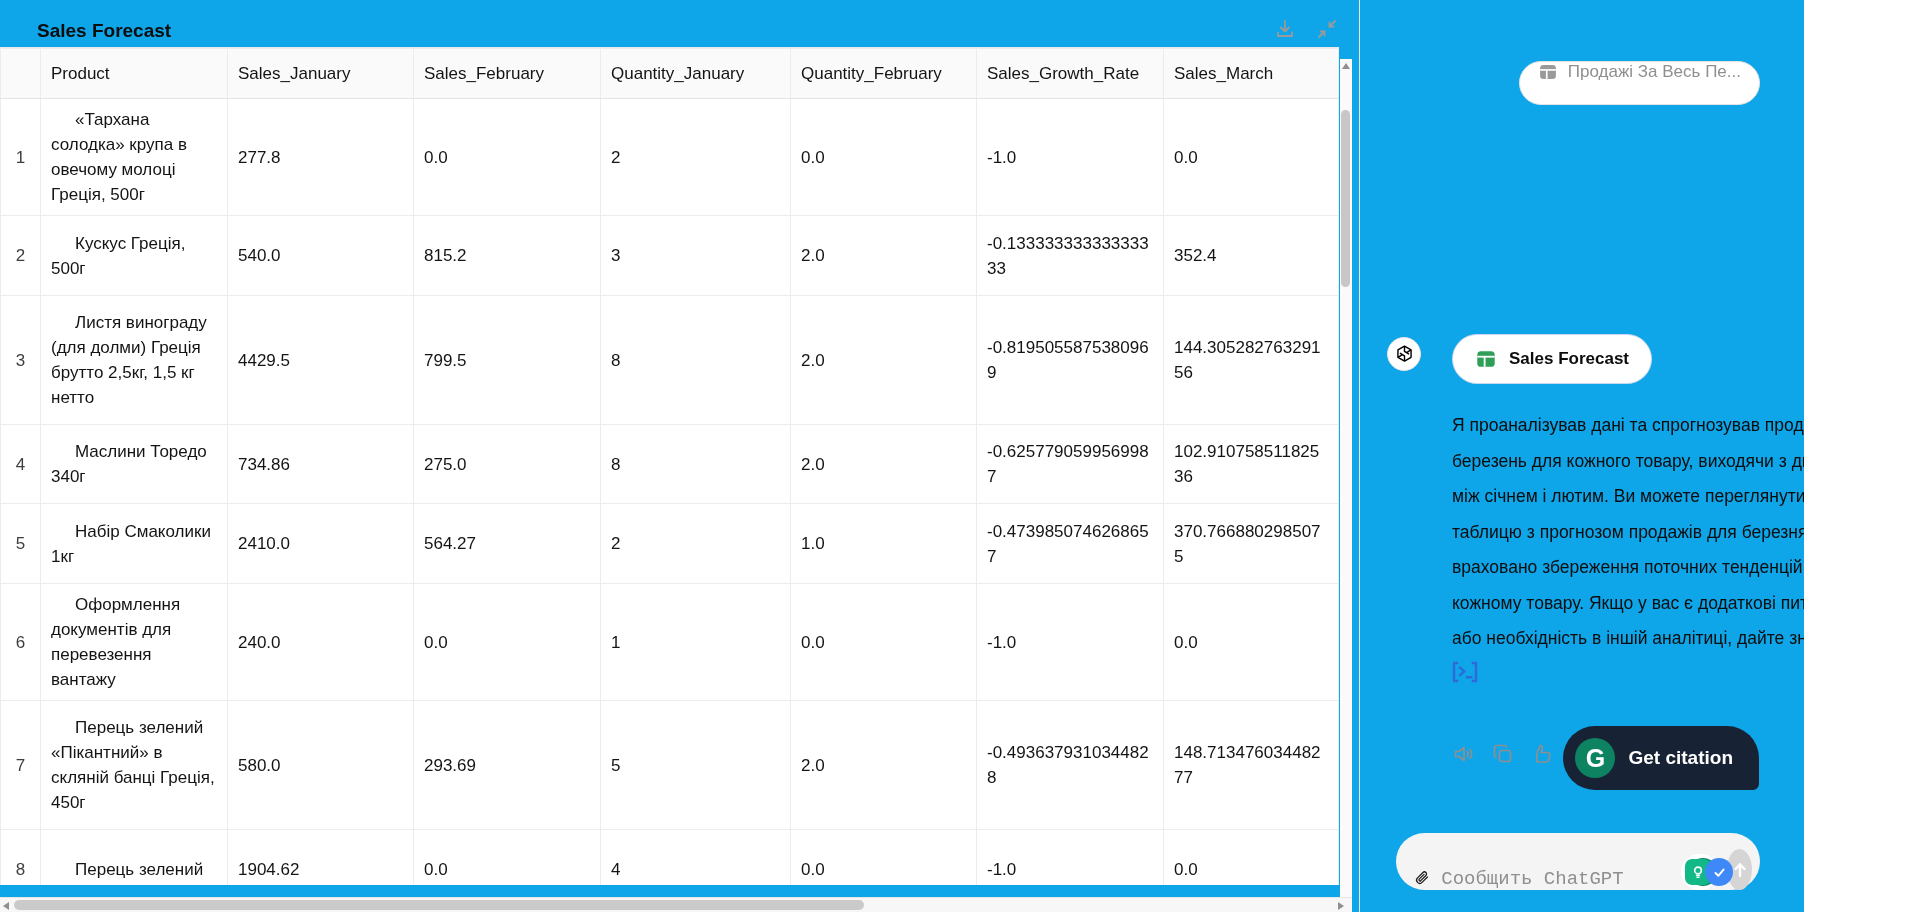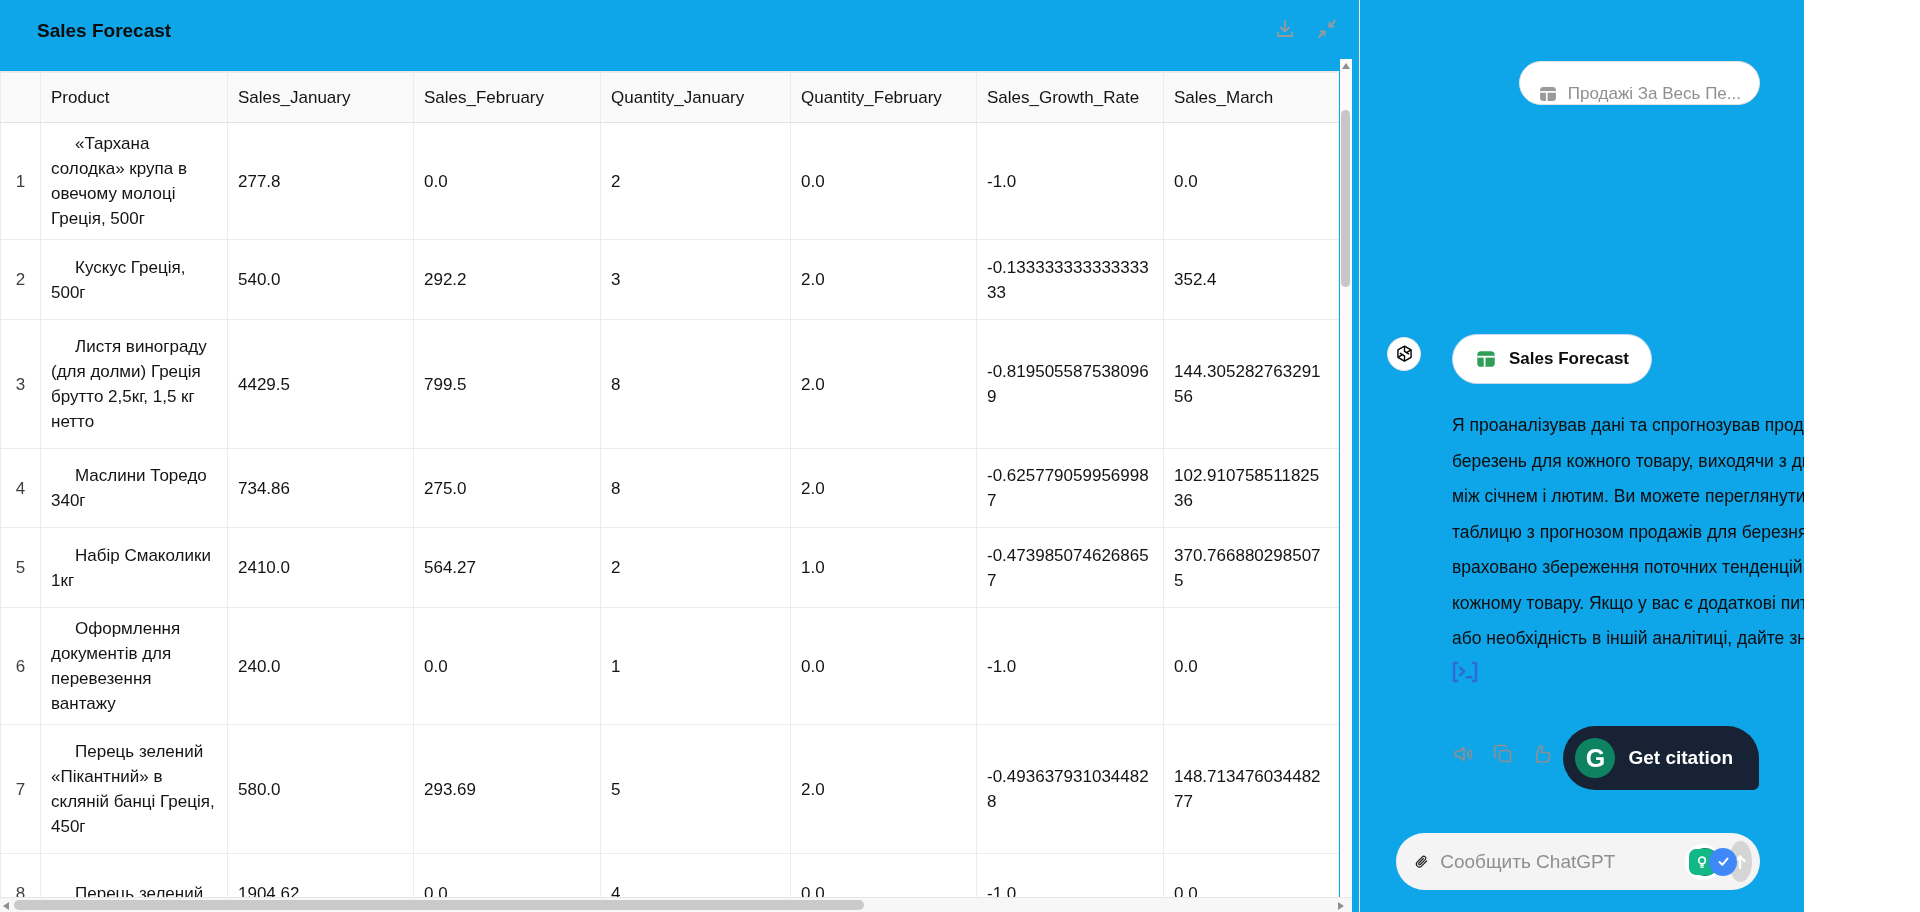--- a/index.html
+++ b/index.html
@@ -6,21 +6,21 @@
   html,body { width:1920px; height:912px; }
   body { font-family: "Liberation Sans", "DejaVu Sans", sans-serif; background:#fff; color:#0d0d0d; }
   .app { position:relative; width:1804px; height:912px; overflow:hidden; background:#0ea5e9; }
 
   
   .panel-title { position:absolute; left:37px; top:20px; font-size:19px; font-weight:700; color:#0d0d0d; }
   .panel-actions { position:absolute; left:1272px; top:16px; display:flex; gap:16px; }
   .icon-btn { width:26px; height:26px; display:flex; align-items:center; justify-content:center; cursor:pointer; }
   .icon-btn svg { stroke:#9a9a9a; fill:none; stroke-width:1.8; stroke-linecap:round; stroke-linejoin:round; }
 
-  .table-wrap { position:absolute; left:0; top:71px; width:1339px; height:838px; overflow:hidden; border-top:1px solid #e9e9e9; }
+  .table-wrap { position:absolute; left:0; top:47px; width:1339px; height:838px; overflow:hidden; border-top:1px solid #e9e9e9; }
   table { border-collapse:collapse; table-layout:fixed; width:1338px; }
   th, td { border:1px solid #ececec; font-size:17px; font-weight:400; text-align:left; vertical-align:middle; }
   th { height:50px; background:#fafafa; padding:0 10px; color:#141414; border-bottom:1px solid #e3e3e3; }
   th:first-child { background:#fafafa; }
   td { padding:8px 10px; line-height:25px; color:#141414; background:#fff; }
   td.rownum { text-align:center; color:#3f3f3f; padding:8px 2px; }
   td.cell-product { text-indent:24px; }
   td.cell-sales_growth_rate, td.cell-sales_march { word-break:break-all;margin-top:36px; }
   #table-body tr:nth-child(1){height:117px} #table-body tr:nth-child(2){height:80px}
   #table-body tr:nth-child(3){height:129px} #table-body tr:nth-child(4){height:79px}
@@ -34,21 +34,21 @@
 
   
   .h-scroll { position:absolute; left:0; top:897px; width:1352px; height:15px; background:#f7f7f7; border-top:1px solid #e6e6e6; }
   .h-scroll .arrow-left { position:absolute; left:3px; top:4px; width:0; height:0; border-top:4px solid transparent; border-bottom:4px solid transparent; border-right:6px solid #8f8f8f; }
   .h-scroll .arrow-right { position:absolute; left:1338px; top:4px; width:0; height:0; border-top:4px solid transparent; border-bottom:4px solid transparent; border-left:6px solid #8f8f8f; }
   .h-scroll .thumb { position:absolute; left:14px; top:2px; width:850px; height:10px; background:#cacaca; border-radius:5px; }
 
   .divider { position:absolute; left:1359px; top:0; width:1px; height:912px; background:#e8e8e8; }
 
   
-  .chip { position:absolute; top:61px; right:44px; height:44px; display:inline-flex; align-items:flex-end; gap:10px;
+  .chip { position:absolute; top:61px; right:44px; height:44px; display:inline-flex; align-items:flex-start; gap:10px;
           padding:0 18px; border:1px solid #e3e3e3; border-radius:22px; background:#fff; color:#8f8f8f; font-size:17px; cursor:pointer; }
   .user-bubble { position:absolute; top:122px; right:44px; width:344px; background:#f4f4f4; border-radius:24px;
                  padding:13px 20px; font-size:17px; line-height:28px; color:#0d0d0d; }
 
   .avatar { position:absolute; left:1387px; top:337px; width:34px; height:34px; border:1px solid #e3e3e3; border-radius:50%;
             display:flex; align-items:center; justify-content:center; background:#fff; }
   .artifact-pill { position:absolute; left:1452px; top:334px; height:50px; display:inline-flex; align-items:center; gap:12px;
                    padding:0 22px; border:1px solid #c7d7f0; border-radius:25px; background:#fff; font-size:17px; font-weight:700; cursor:pointer; }
   .assistant-block { position:absolute; left:1452px; top:408px; width:426px; }
   .assistant-block p { font-size:17.5px; line-height:35.5px; color:#0d0d0d; }
@@ -58,21 +58,21 @@
   .action { width:24px; height:24px; display:flex; align-items:center; justify-content:center; cursor:pointer; }
   .action svg { stroke:#8f8f8f; fill:none; stroke-width:1.7; stroke-linecap:round; stroke-linejoin:round; }
   .chev { width:12px; height:24px; display:flex; align-items:center; cursor:pointer; }
 
   .get-citation { position:absolute; top:726px; right:45px; height:64px; display:inline-flex; align-items:center; gap:13px;
                   padding:0 26px 0 12px; background:#172334; border-radius:32px 32px 6px 32px; color:#fff; font-size:19px; font-weight:700; cursor:pointer; }
   .g-logo { width:40px; height:40px; border-radius:50%; background:#0e8362; color:#fff; font-size:25px; font-weight:700;
             display:flex; align-items:center; justify-content:center; }
 
   .composer { position:absolute; top:833px; right:44px; left:1396px; height:57px; background:#f4f4f4; border-radius:28.5px;
-              display:flex; align-items:center; padding:0 8px 0 18px; }
+              display:flex; align-items:flex-end; padding:0 8px 0 18px;font-family:Liberation Mono, monospace; }
   .composer input { flex:1; border:none; outline:none; background:transparent; font-size:19px; color:#2f2f2f; margin-left:12px; font-family:inherit; }
   .composer input::placeholder { color:#8f8f8f; }
   .gram-widget { position:relative; width:62px; height:36px; background:#fff; border-radius:18px; margin-right:8px; cursor:pointer; }
   .gram-bulb { position:absolute; left:4px; top:5px; width:26px; height:26px; background:#12b886; border-radius:7px;
                display:flex; align-items:center; justify-content:center; }
   .gram-ring { position:absolute; right:2px; top:4px; width:28px; height:28px; border-radius:50%; background:#0e8362; }
   .gram-check { position:absolute; left:24px; top:4px; width:28px; height:28px; background:#3e89f7; border-radius:50%;
                 display:flex; align-items:center; justify-content:center; }
   .send-btn { width:41px; height:41px; border-radius:50%; background:#d5d5d5; display:flex; align-items:center; justify-content:center; cursor:pointer; }
 
@@ -139,21 +139,21 @@
             <td class="cell-sales_february">0.0</td>
             <td class="cell-quantity_january">2</td>
             <td class="cell-quantity_february">0.0</td>
             <td class="cell-sales_growth_rate">-1.0</td>
             <td class="cell-sales_march">0.0</td>
           </tr>
           <tr>
             <td class="rownum">2</td>
             <td class="cell-product">Кускус Греція, 500г</td>
             <td class="cell-sales_january">540.0</td>
-            <td class="cell-sales_february">292.2</td>
+            <td class="cell-sales_february">815.2</td>
             <td class="cell-quantity_january">3</td>
             <td class="cell-quantity_february">2.0</td>
             <td class="cell-sales_growth_rate">-0.13333333333333333</td>
             <td class="cell-sales_march">352.4</td>
           </tr>
           <tr>
             <td class="rownum">3</td>
             <td class="cell-product">Листя винограду (для долми) Греція брутто 2,5кг, 1,5 кг нетто</td>
             <td class="cell-sales_january">4429.5</td>
             <td class="cell-sales_february">799.5</td>

